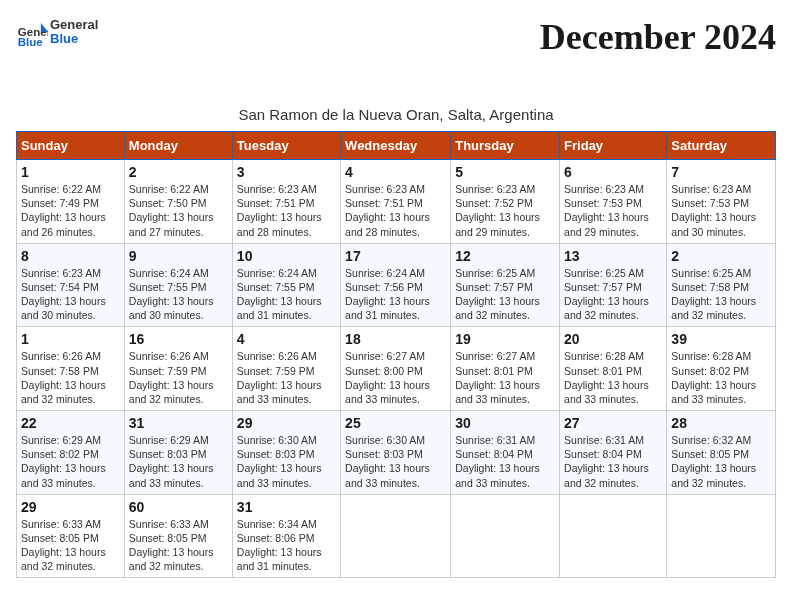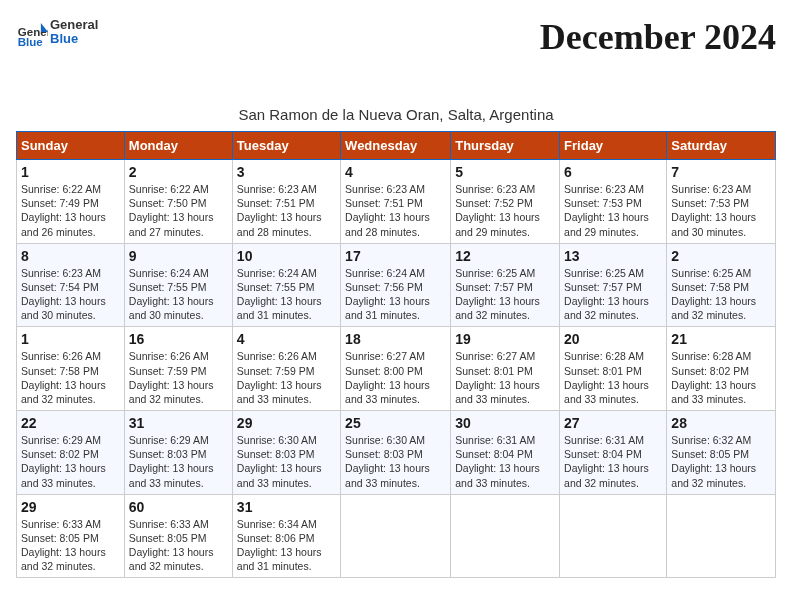--- a/index.html
+++ b/index.html
@@ -200,21 +200,21 @@
       </td>
         <td>
         <span class="day-num">19</span>
         <span class="day-detail">Sunrise: 6:27 AM<br>Sunset: 8:01 PM<br>Daylight: 13 hours<br>and 33 minutes.</span>
       </td>
         <td>
         <span class="day-num">20</span>
         <span class="day-detail">Sunrise: 6:28 AM<br>Sunset: 8:01 PM<br>Daylight: 13 hours<br>and 33 minutes.</span>
       </td>
         <td>
-        <span class="day-num">21</span>
+        <span class="day-num">39</span>
         <span class="day-detail">Sunrise: 6:28 AM<br>Sunset: 8:02 PM<br>Daylight: 13 hours<br>and 33 minutes.</span>
       </td>
       </tr>
       <tr>
         <td>
         <span class="day-num">22</span>
         <span class="day-detail">Sunrise: 6:29 AM<br>Sunset: 8:02 PM<br>Daylight: 13 hours<br>and 33 minutes.</span>
       </td>
         <td>
         <span class="day-num">31</span>

